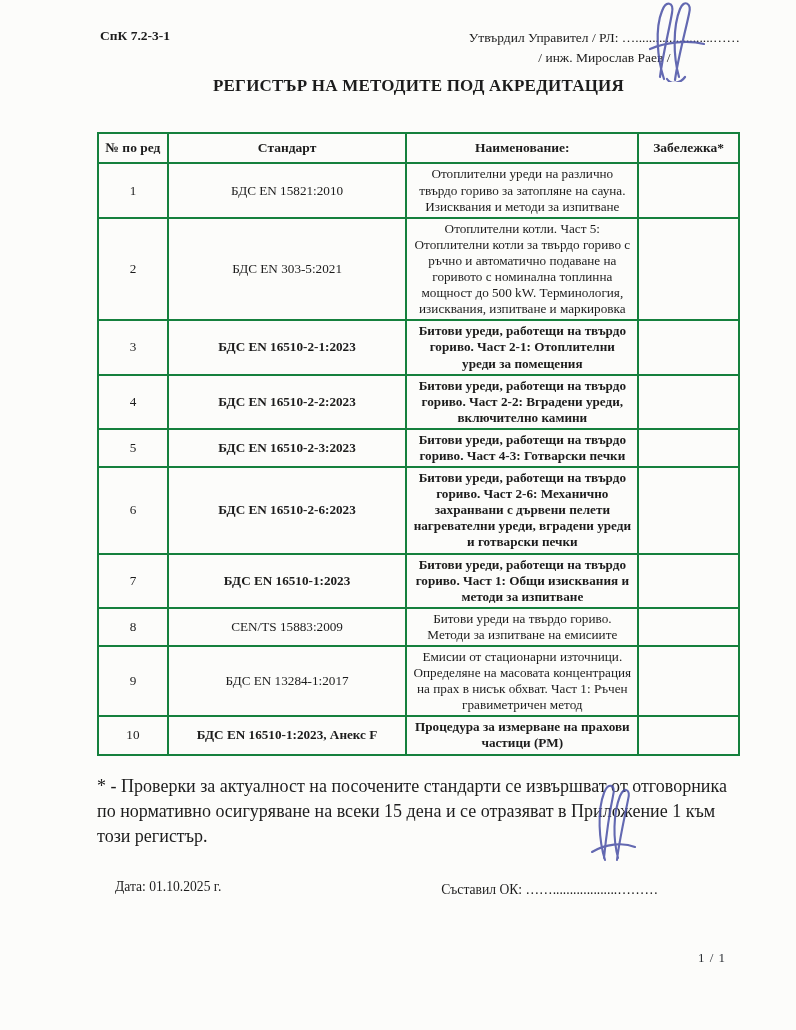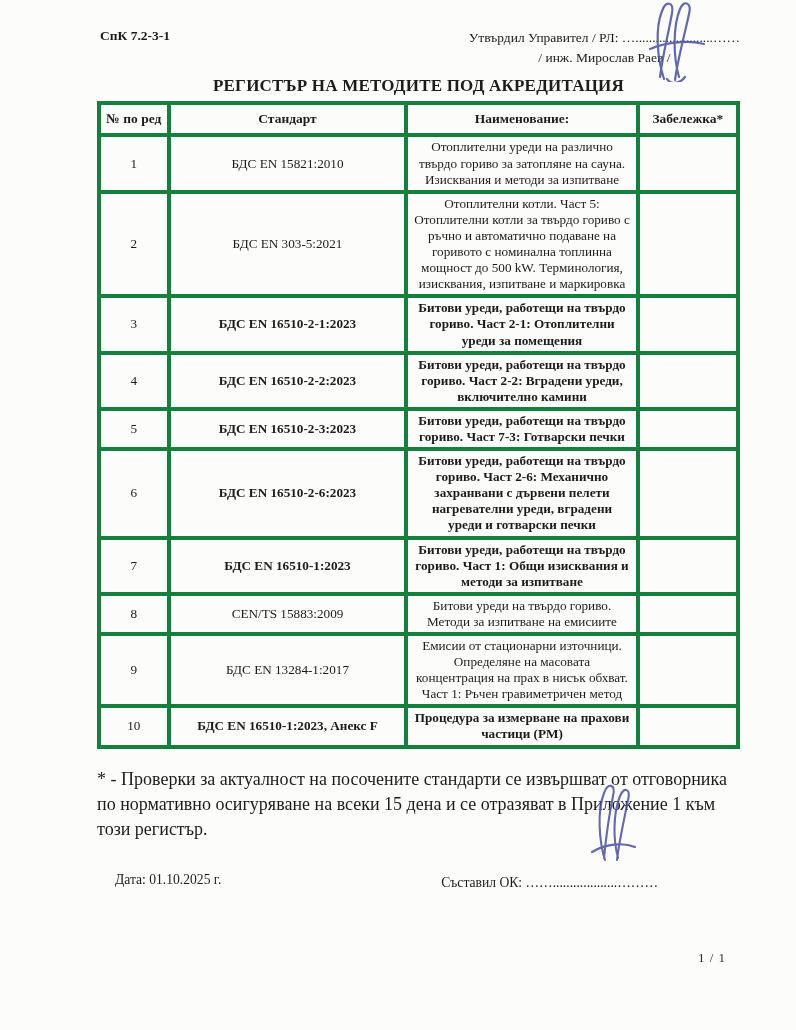--- a/index.html
+++ b/index.html
@@ -16,27 +16,27 @@
   }
   .topbar {
     position: absolute; left: 100px; right: 56px; top: 28px;
     display: flex; justify-content: space-between; align-items: flex-start;
   }
   .doc-code { font-weight: bold; font-size: 13.5px; }
   .approve-block { text-align: center; line-height: 1.5; font-size: 13.5px; }
   .content { position: absolute; left: 97px; top: 76px; width: 643px; }
   .doc-title {
     font-size: 17px; font-weight: bold; text-align: center;
-    letter-spacing: 0.2px; margin-bottom: 5px;
+    letter-spacing: 0.2px; margin-bottom: 36px;
   }
   table.register {
     width: 100%; border-collapse: collapse; table-layout: fixed;
   }
   table.register th, table.register td {
-    border: 4px solid #15803d;
+    border: 2px solid #15803d;
     text-align: center; vertical-align: middle;
     padding: 2px 5px;
     line-height: 1.22;
     font-size: 13.2px;
     word-wrap: break-word;
   }
   table.register th { font-weight: bold; font-size: 13.5px; padding: 6px 4px; }
   tr.bold-row td.std, tr.bold-row td.nm { font-weight: bold; }
   .footnote { margin-top: 18px; line-height: 1.4; font-size: 18px; }
   .footer-row {
@@ -116,21 +116,21 @@
         </tr>
         <tr class="bold-row">
           <td>4</td>
           <td class="std">БДС EN 16510-2-2:2023</td>
           <td class="nm">Битови уреди, работещи на твърдо гориво. Част 2-2: Вградени уреди, включително камини</td>
           <td class="note"></td>
         </tr>
         <tr class="bold-row">
           <td>5</td>
           <td class="std">БДС EN 16510-2-3:2023</td>
-          <td class="nm">Битови уреди, работещи на твърдо гориво. Част 7-3: Готварски печки</td>
+          <td class="nm">Битови уреди, работещи на твърдо гориво. Част 4-3: Готварски печки</td>
           <td class="note"></td>
         </tr>
         <tr class="bold-row">
           <td>6</td>
           <td class="std">БДС EN 16510-2-6:2023</td>
           <td class="nm">Битови уреди, работещи на твърдо гориво. Част 2-6: Механично захранвани с дървени пелети нагревателни уреди, вградени уреди и готварски печки</td>
           <td class="note"></td>
         </tr>
         <tr class="bold-row">
           <td>7</td>

